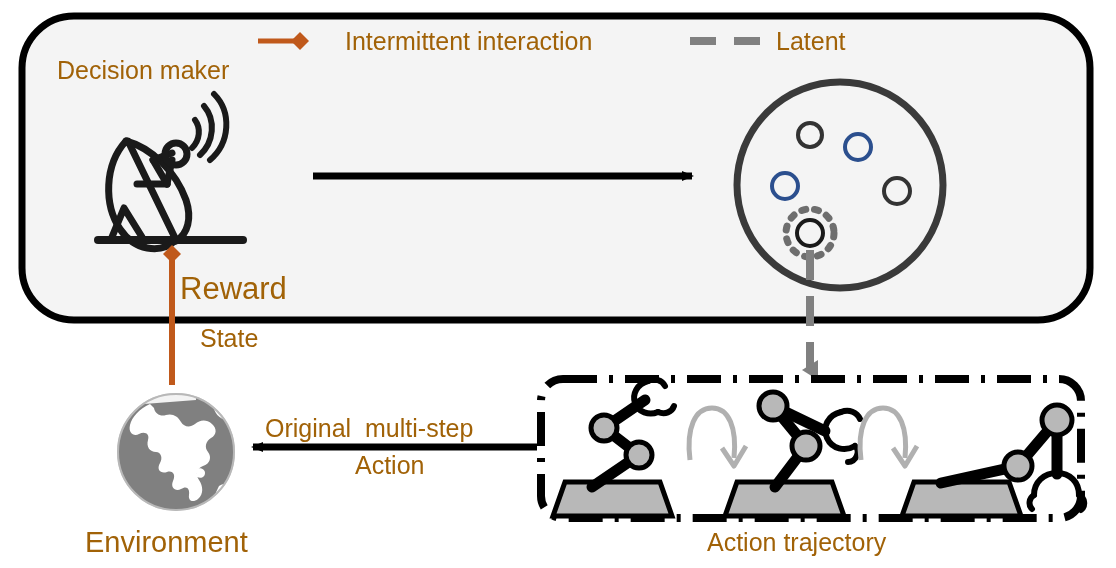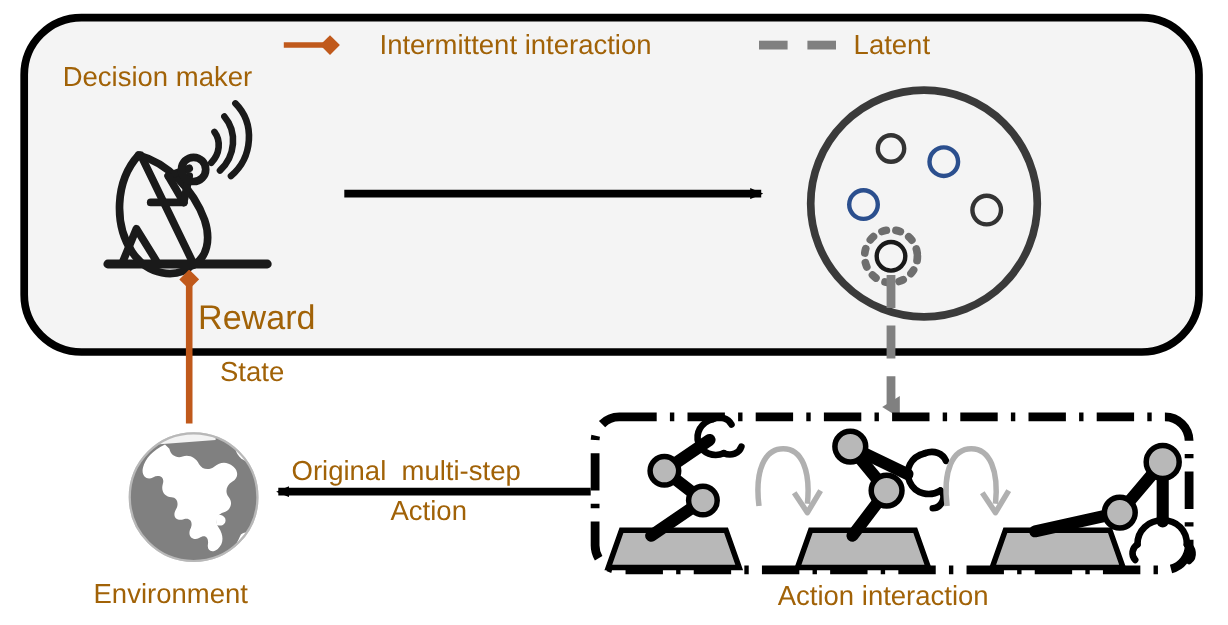--- a/index.html
+++ b/index.html
@@ -28,21 +28,21 @@
     white-space: pre;
     line-height: 1.08;
   }
   #lbl-decision-maker { left: 57px;  top: 57px;  font-size: 25px; }
   #lbl-select-latent  { left: 345px; top: 137px; font-size: 25px; }
   #lbl-latent-space   { left: 955px; top: 135px; font-size: 25px; }
   #lbl-reward         { left: 180px; top: 272px; font-size: 31px; }
   #lbl-state          { left: 180px; top: 325px; font-size: 25px; margin-left: 20px; }
   #lbl-original-1     { left: 265px; top: 415px; font-size: 25px; }
   #lbl-original-2     { left: 355px; top: 452px; font-size: 25px; text-align: right; }
-  #lbl-environment    { left: 85px;  top: 527px; font-size: 25px; }
+  #lbl-environment    { left: 85px;  top: 527px; font-size: 29px; }
   #lbl-action-traj    { left: 707px; top: 529px; font-size: 25px; }
   #lbl-legend-inter   { left: 345px; top: 28px;  font-size: 25px; }
   #lbl-legend-decode  { left: 776px; top: 28px;  font-size: 25px; }
 </style>
 </head>
 <body>
 
 <div id="stage">
 
   <svg width="1116" height="568" viewBox="0 0 1116 568" style="position:absolute;left:0;top:0;">
@@ -231,15 +231,15 @@
   <div class="lbl" id="lbl-reward">Reward</div>
 
   <div class="lbl" id="lbl-state">State</div>
 
   <div class="lbl" id="lbl-original-1">Original  multi-step</div>
 
   <div class="lbl" id="lbl-original-2">Action</div>
 
   <div class="lbl" id="lbl-environment">Environment</div>
 
-  <div class="lbl" id="lbl-action-traj">Action interaction</div>
+  <div class="lbl" id="lbl-action-traj">Action trajectory</div>
 
 </div>
 
 </body></html>

